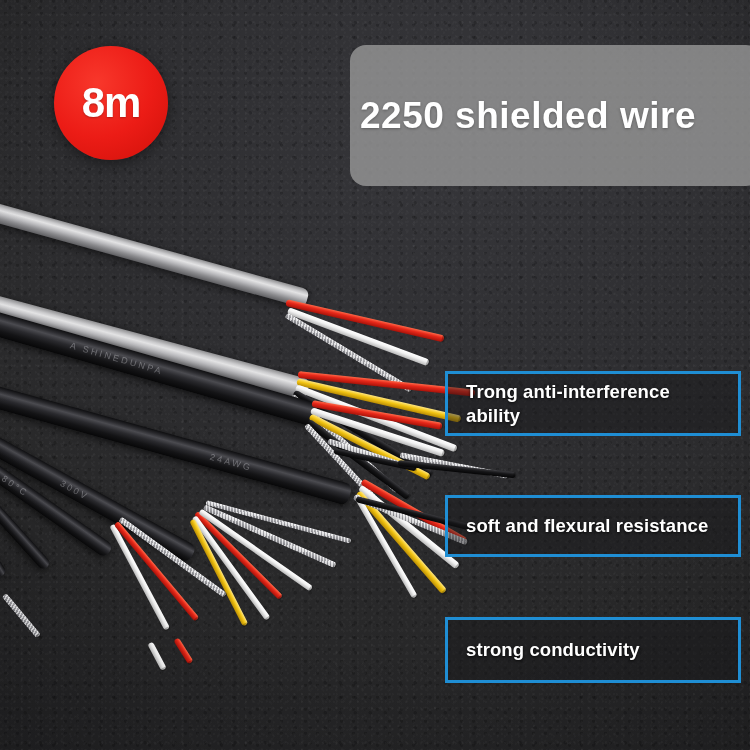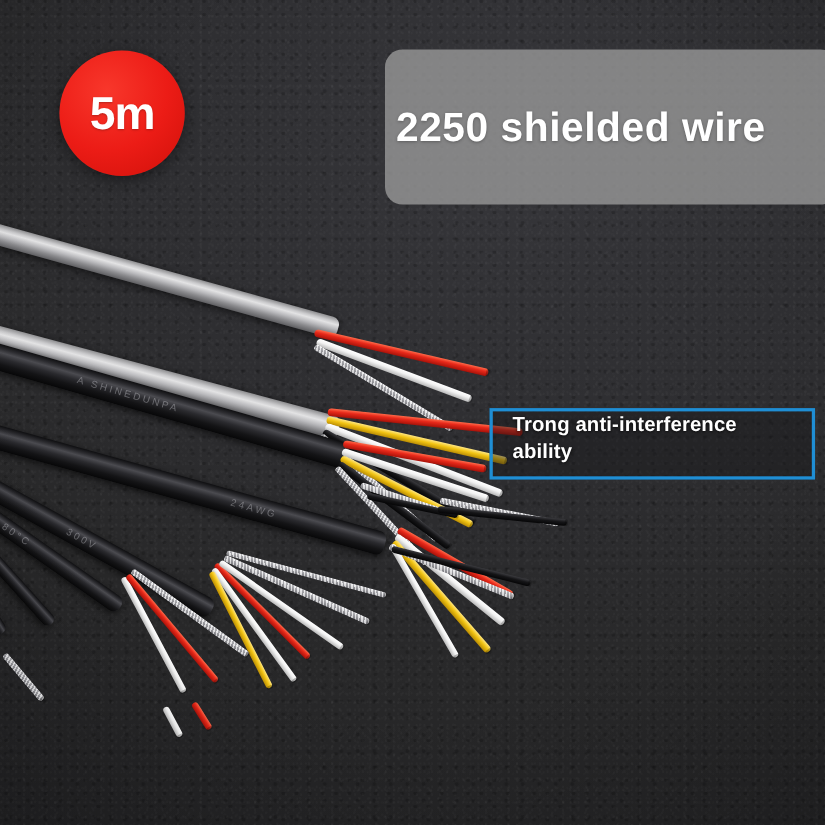--- a/index.html
+++ b/index.html
@@ -105,21 +105,21 @@
     letter-spacing:.5px;white-space:nowrap;
     text-shadow:0 1px 3px rgba(0,0,0,.30);
   }
 
   
   .callout{
     position:absolute;left:445px;width:296px;
     border:3px solid #1f8ed4;
     background:rgba(25,25,27,.42);
     box-sizing:border-box;
-    display:flex;
+    display:flex;align-items:center;
     padding:0 14px 0 18px;
   }
   .callout span{
     color:#fff;font-size:18.5px;font-weight:bold;
     line-height:1.28;letter-spacing:.1px;
     text-shadow:0 1px 3px rgba(0,0,0,.85);
   }
   #callout-1{top:371px;height:65px;}
   #callout-2{top:495px;height:62px;}
   #callout-3{top:617px;height:66px;}
@@ -207,24 +207,30 @@
       <div class="cond c-black" style="left:334px;top:448px;width:84px;height:6px;transform:rotate(12deg);"></div>
       <div class="cond c-braid" style="left:400px;top:452px;width:110px;height:6px;transform:rotate(11deg);"></div>
       <div class="cond c-black" style="left:398px;top:460px;width:118px;height:6px;transform:rotate(6deg);"></div>
     </div>
 
   </div>
 
   <div class="bg-vig"></div>
 
   <div id="badge">
-    <span>5m</span>
+    <span>8m</span>
   </div>
 
   <div id="title-banner">
     <span>2250 shielded wire</span>
   </div>
 
   <div class="callout" id="callout-1">
     <span>Trong anti-interference ability</span>
   </div>
+  <div class="callout" id="callout-2">
+    <span>soft and flexural resistance</span>
+  </div>
+  <div class="callout" id="callout-3">
+    <span>strong conductivity</span>
+  </div>
 
 </div>
 
 </body></html>

